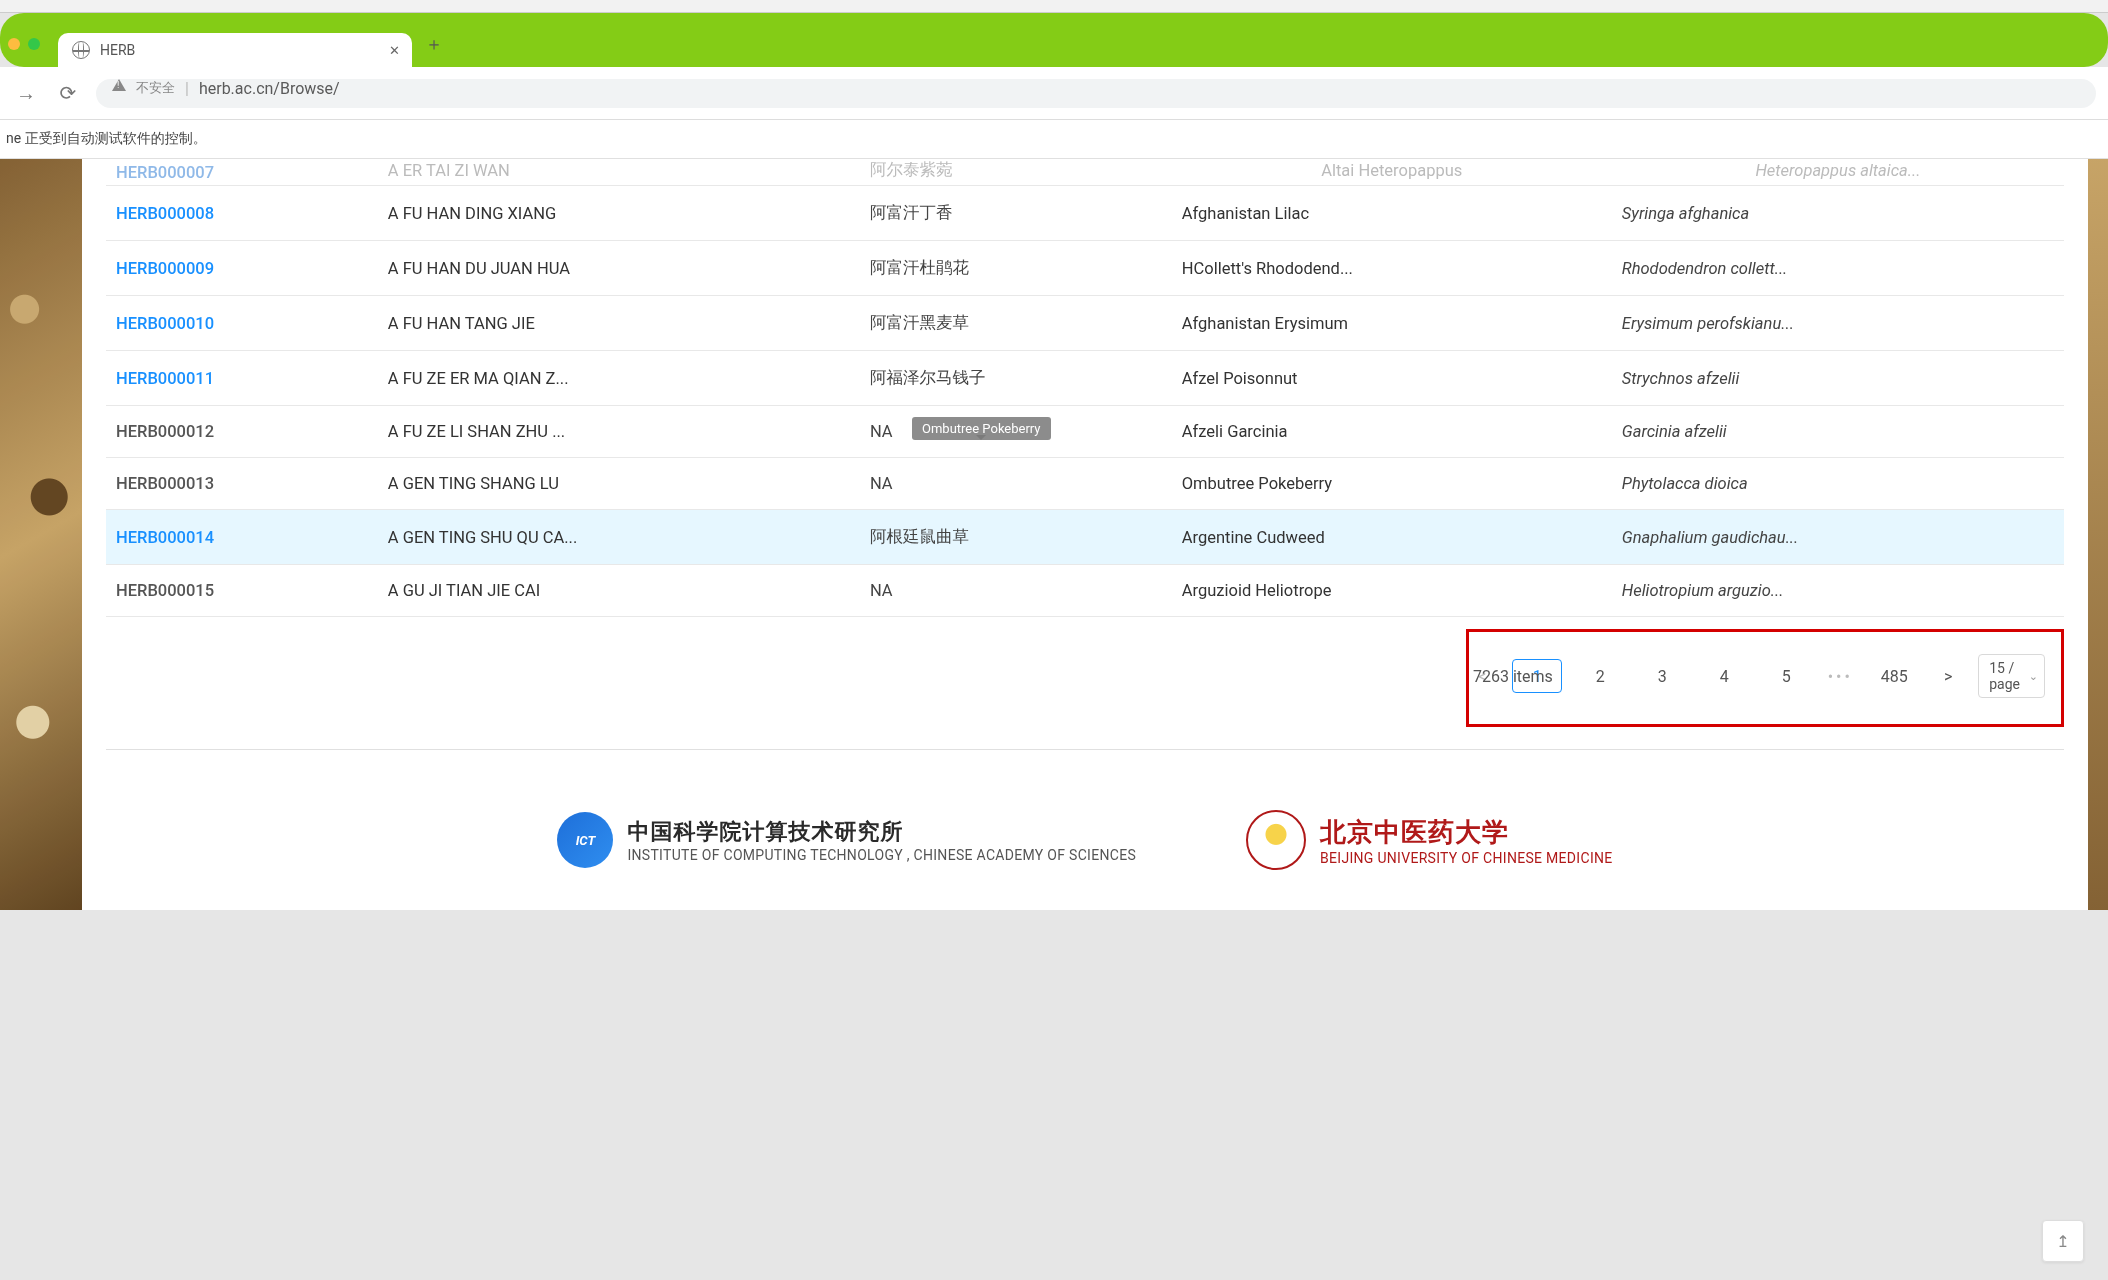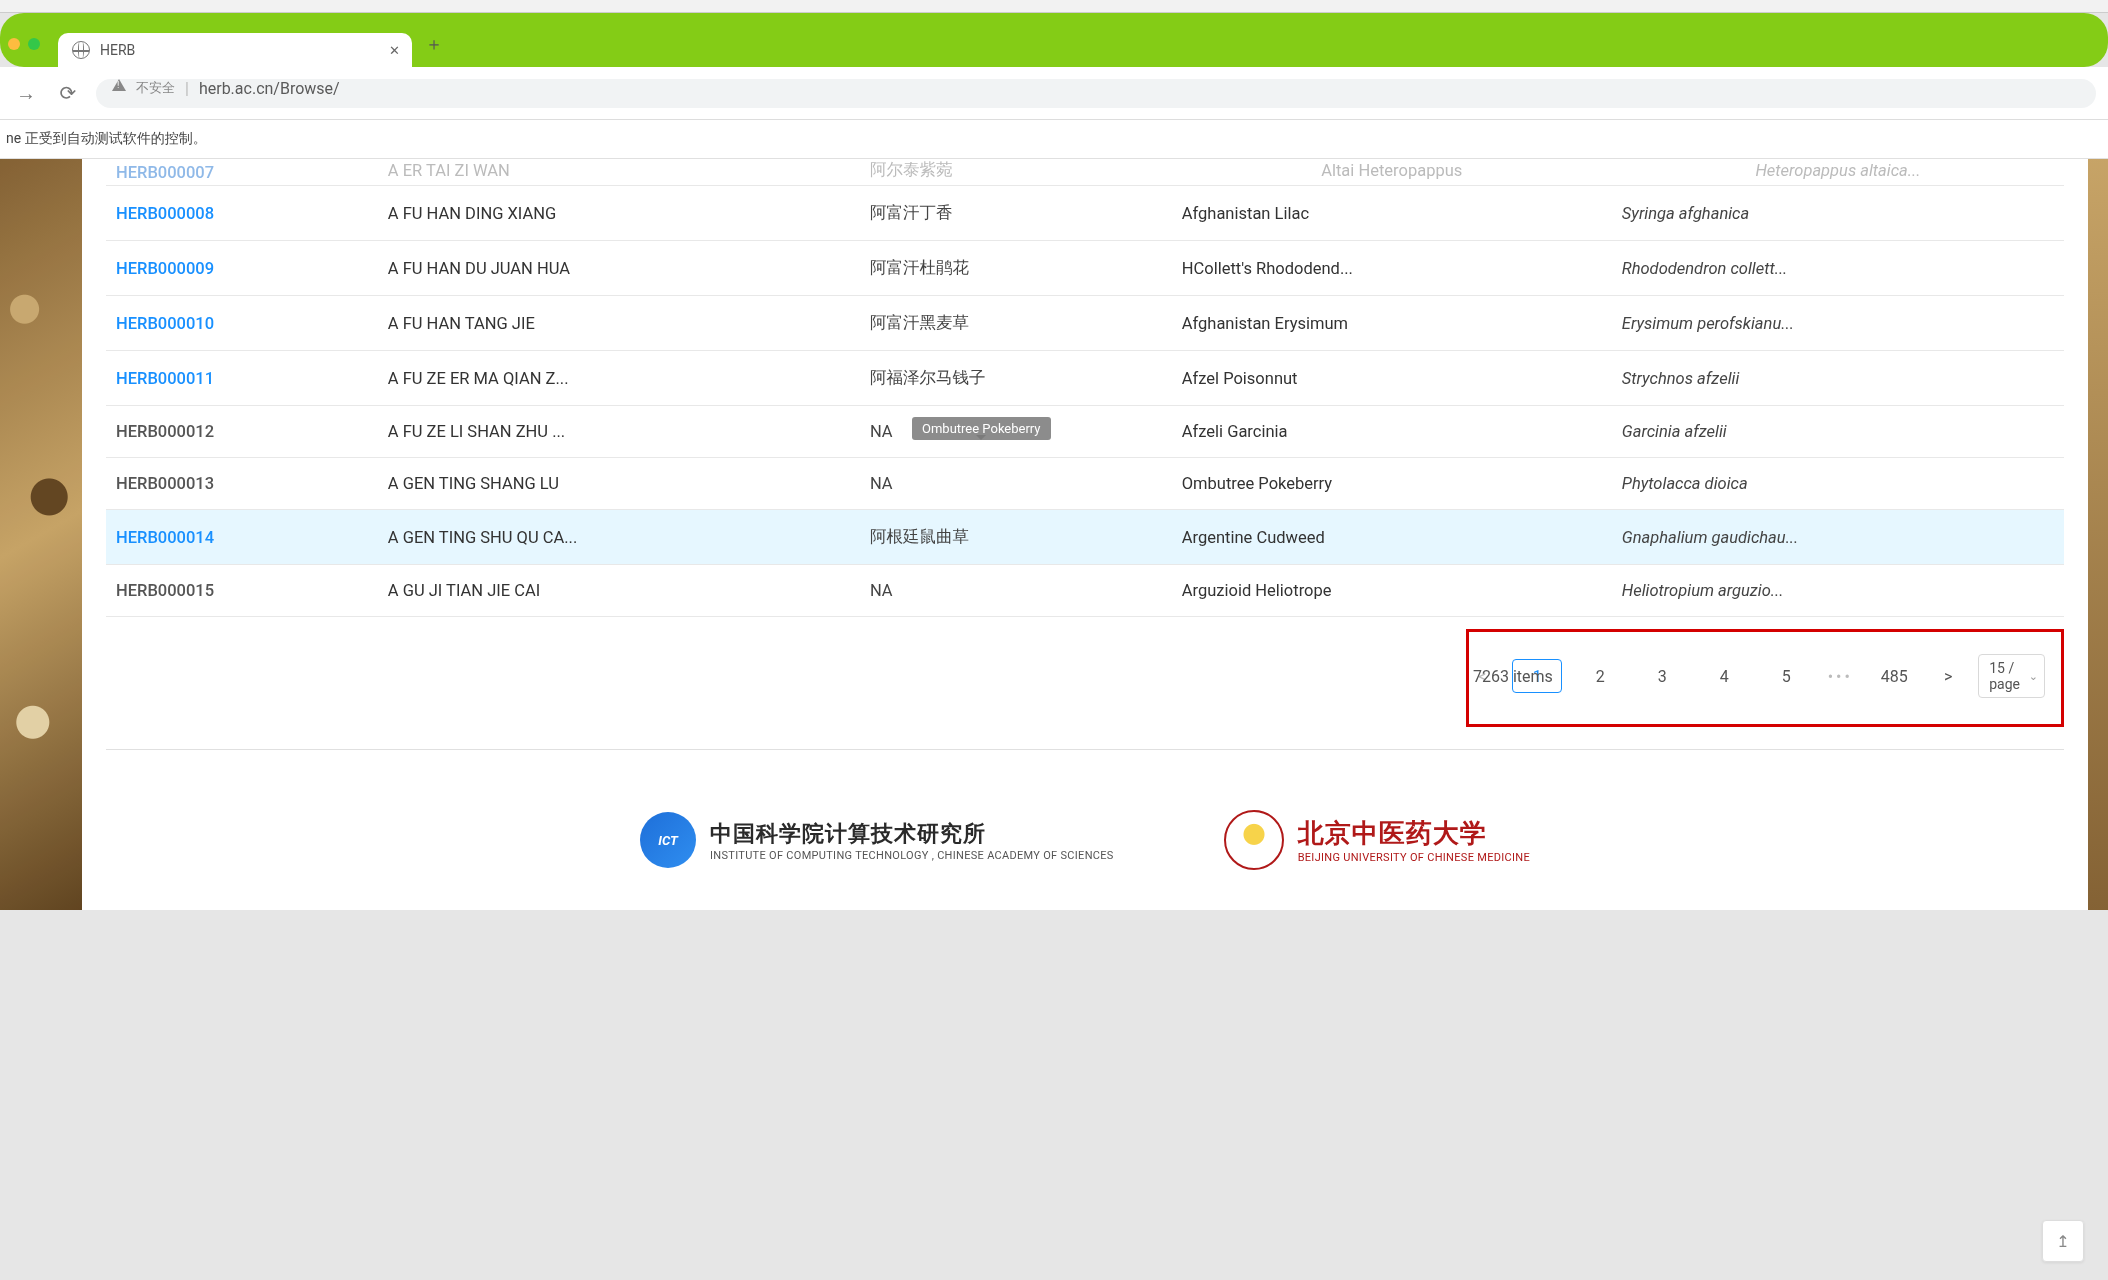--- a/index.html
+++ b/index.html
@@ -74,21 +74,21 @@
 
   
   .footer { display:flex; justify-content:center; gap:110px; margin-top:60px; align-items:center; }
   .org { display:flex; align-items:center; gap:14px; }
   .logo-circle { width:56px; height:56px; border-radius:50%; display:flex; align-items:center; justify-content:center; font-weight:700; font-size:13px;}
   .logo-ict { background:linear-gradient(135deg,#1e6fd9,#2f8ef0); color:#fff; font-style:italic;text-align:right;}
   .logo-bucm { border:2px solid #b01919; color:#b01919; background:radial-gradient(circle at 50% 40%,#f7d34a 0 10px,transparent 11px); }
   .org .txt { display:flex; flex-direction:column; }
   .org .cn { font-size:22px; color:#2a2a2a; font-family:"STKaiti","KaiTi",serif; font-weight:600; letter-spacing:1px;}
   .org.bucm .cn { color:#b01919; font-family:"STXingkai","KaiTi",serif; font-size:26px;}
-  .org .en { font-size:11px; color:#555; letter-spacing:.3px; white-space:nowrap;}
+  .org .en { font-size:14px; color:#555; letter-spacing:.3px; white-space:nowrap;}
   .org.bucm .en { color:#b01919; }
 
   
   .scrolltop { position:fixed; right:24px; bottom:18px; width:40px; height:40px; background:#fff; border:1px solid #ddd; border-radius:4px; display:flex; align-items:center; justify-content:center; color:#888; box-shadow:0 1px 3px rgba(0,0,0,.08); }
 
   
   .globe { width:16px; height:16px; border:1.5px solid #777; border-radius:50%; position:relative; }
   .globe::before, .globe::after { content:""; position:absolute; border:1px solid #777; }
   .globe::before { inset:0; border-radius:50%/100%; border-top:none; border-bottom:none; left:5px; right:5px;}
   .globe::after { left:0; right:0; top:50%; height:0; }

